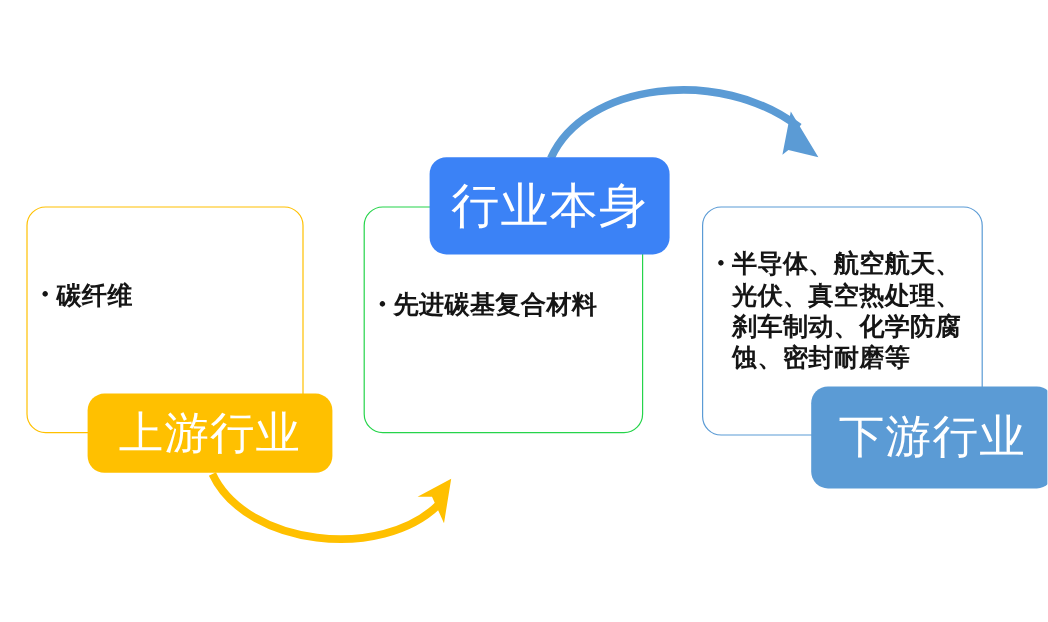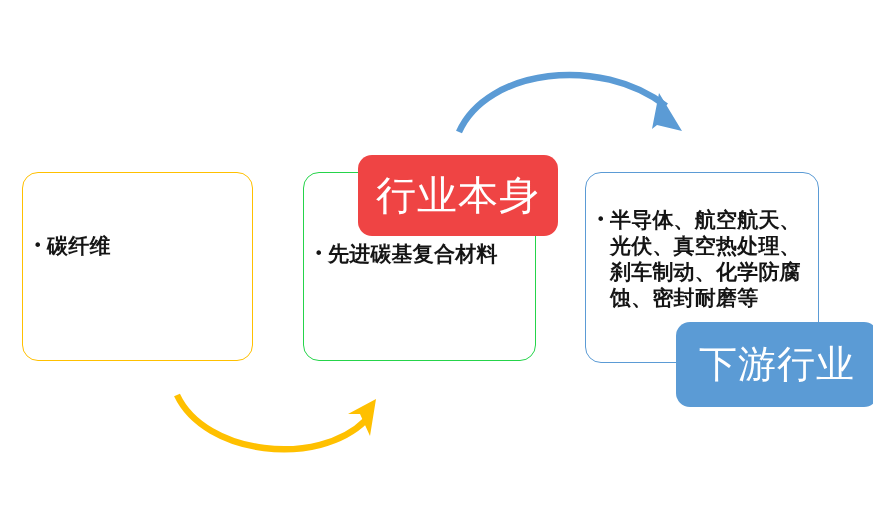--- a/index.html
+++ b/index.html
@@ -70,21 +70,21 @@
     border-radius: 14px;
     display: flex;
     align-items: center;
     justify-content: center;
     color: #ffffff;
     font-size: 37px;
     letter-spacing: 1px;
     white-space: nowrap;
   }
   #chip-upstream   { left: 73px;  top: 328px; width: 204px; height: 66px;  background: #FFC000; }
-  #chip-industry   { left: 358px; top: 131px; width: 200px; height: 81px;  background: #ef4444; font-size: 40px; margin-top: 24px; }
+  #chip-industry   { left: 358px; top: 131px; width: 200px; height: 81px;  background: #3b82f6; font-size: 40px; }
   #chip-downstream { left: 676px; top: 322px; width: 202px; height: 85px;  background: #5B9BD5; font-size: 38px; }
 
   
   .arrow-layer {
     position: absolute;
     left: 0;
     top: 0;
     width: 873px;
     height: 518px;
     pointer-events: none;
@@ -131,20 +131,23 @@
       <div class="bullet-row">
         <span class="bullet-dot">•</span>
         <span class="bullet-text">半导体、航空航天、
 光伏、真空热处理、
 刹车制动、化学防腐
 蚀、密封耐磨等</span>
       </div>
     </div>
   </div>
 
+  <div class="chip" id="chip-upstream">
+    <span>上游行业</span>
+  </div>
 
   <div class="chip" id="chip-industry">
     <span>行业本身</span>
   </div>
 
   <div class="chip" id="chip-downstream">
     <span>下游行业</span>
   </div>
 
 </div>

